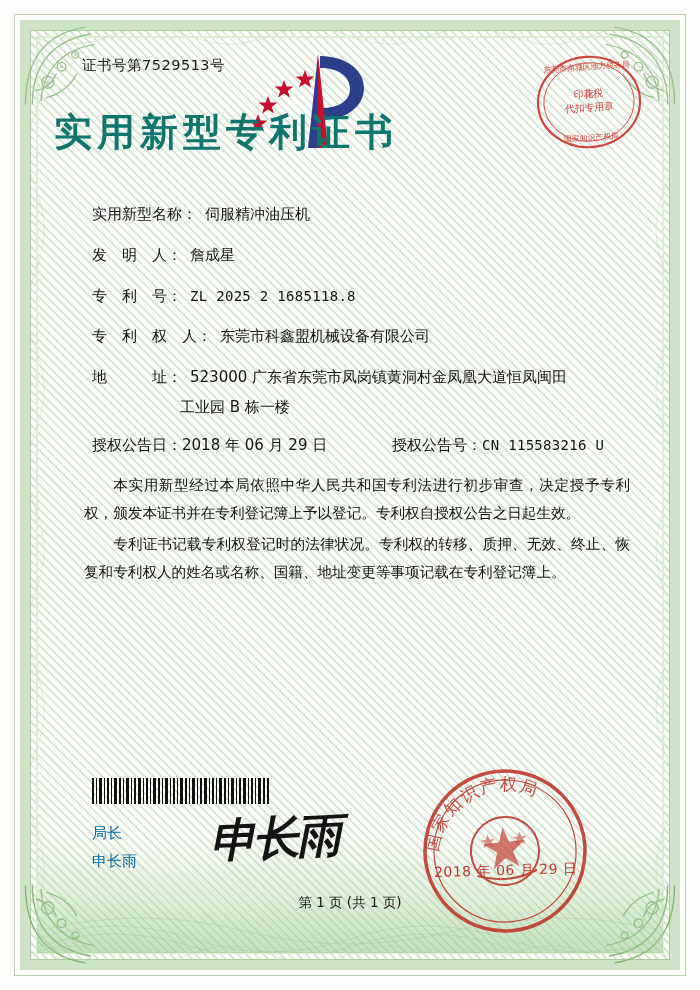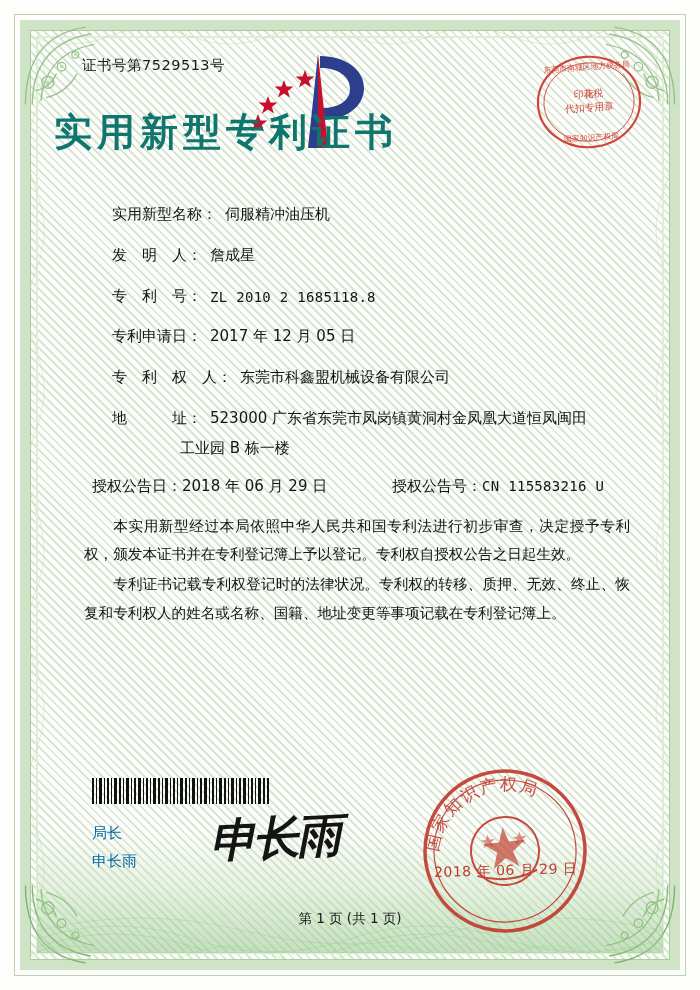--- a/index.html
+++ b/index.html
@@ -125,24 +125,23 @@
   }
 
   .fields {
     margin-top: 46px;
     padding-left: 38px;
     font-size: 15px;
     color: #141414;
   }
   .frow {
     display: flex;
-    align-items: flex-end;
+    align-items: center;
     margin-bottom: 19px;
     line-height: 1.45;
-    margin-left: 20px;
   }
   .flabel {
     white-space: pre;
     flex: 0 0 auto;
   }
   .fvalue {
     margin-left: 8px;
     flex: 1 1 auto;
   }
   .mono {
@@ -225,21 +224,21 @@
     color: #c0392b;
     font-family: "DejaVu Sans", sans-serif;
     letter-spacing: 0.5px;
     transform: rotate(-1.5deg);
   }
 
   .page-num {
     position: absolute;
     left: 0;
     right: 0;
-    bottom: 62px;
+    bottom: 78px;
     text-align: center;
     font-size: 13.5px;
     color: #1a1a1a;
   }
 </style>
 </head>
 <body>
 
 <div class="page">
 
@@ -360,27 +359,23 @@
         <span class="fvalue">伺服精冲油压机</span>
       </div>
 
       <div class="frow">
         <span class="flabel">发　明　人：</span>
         <span class="fvalue">詹成星</span>
       </div>
 
       <div class="frow">
         <span class="flabel">专　利　号：</span>
-        <span class="fvalue mono">ZL 2010 2 1685118.8</span>
-      </div>
-
-      <div class="frow">
-        <span class="flabel">专利申请日：</span>
-        <span class="fvalue">2017 年 12 月 05 日</span>
-      </div>
+        <span class="fvalue mono">ZL 2025 2 1685118.8</span>
+      </div>
+
 
       <div class="frow">
         <span class="flabel">专　利　权　人：</span>
         <span class="fvalue">东莞市科鑫盟机械设备有限公司</span>
       </div>
 
       <div class="frow">
         <span class="flabel">地　　　址：</span>
         <span class="fvalue">523000  广东省东莞市凤岗镇黄洞村金凤凰大道恒凤闽田</span>
       </div>

